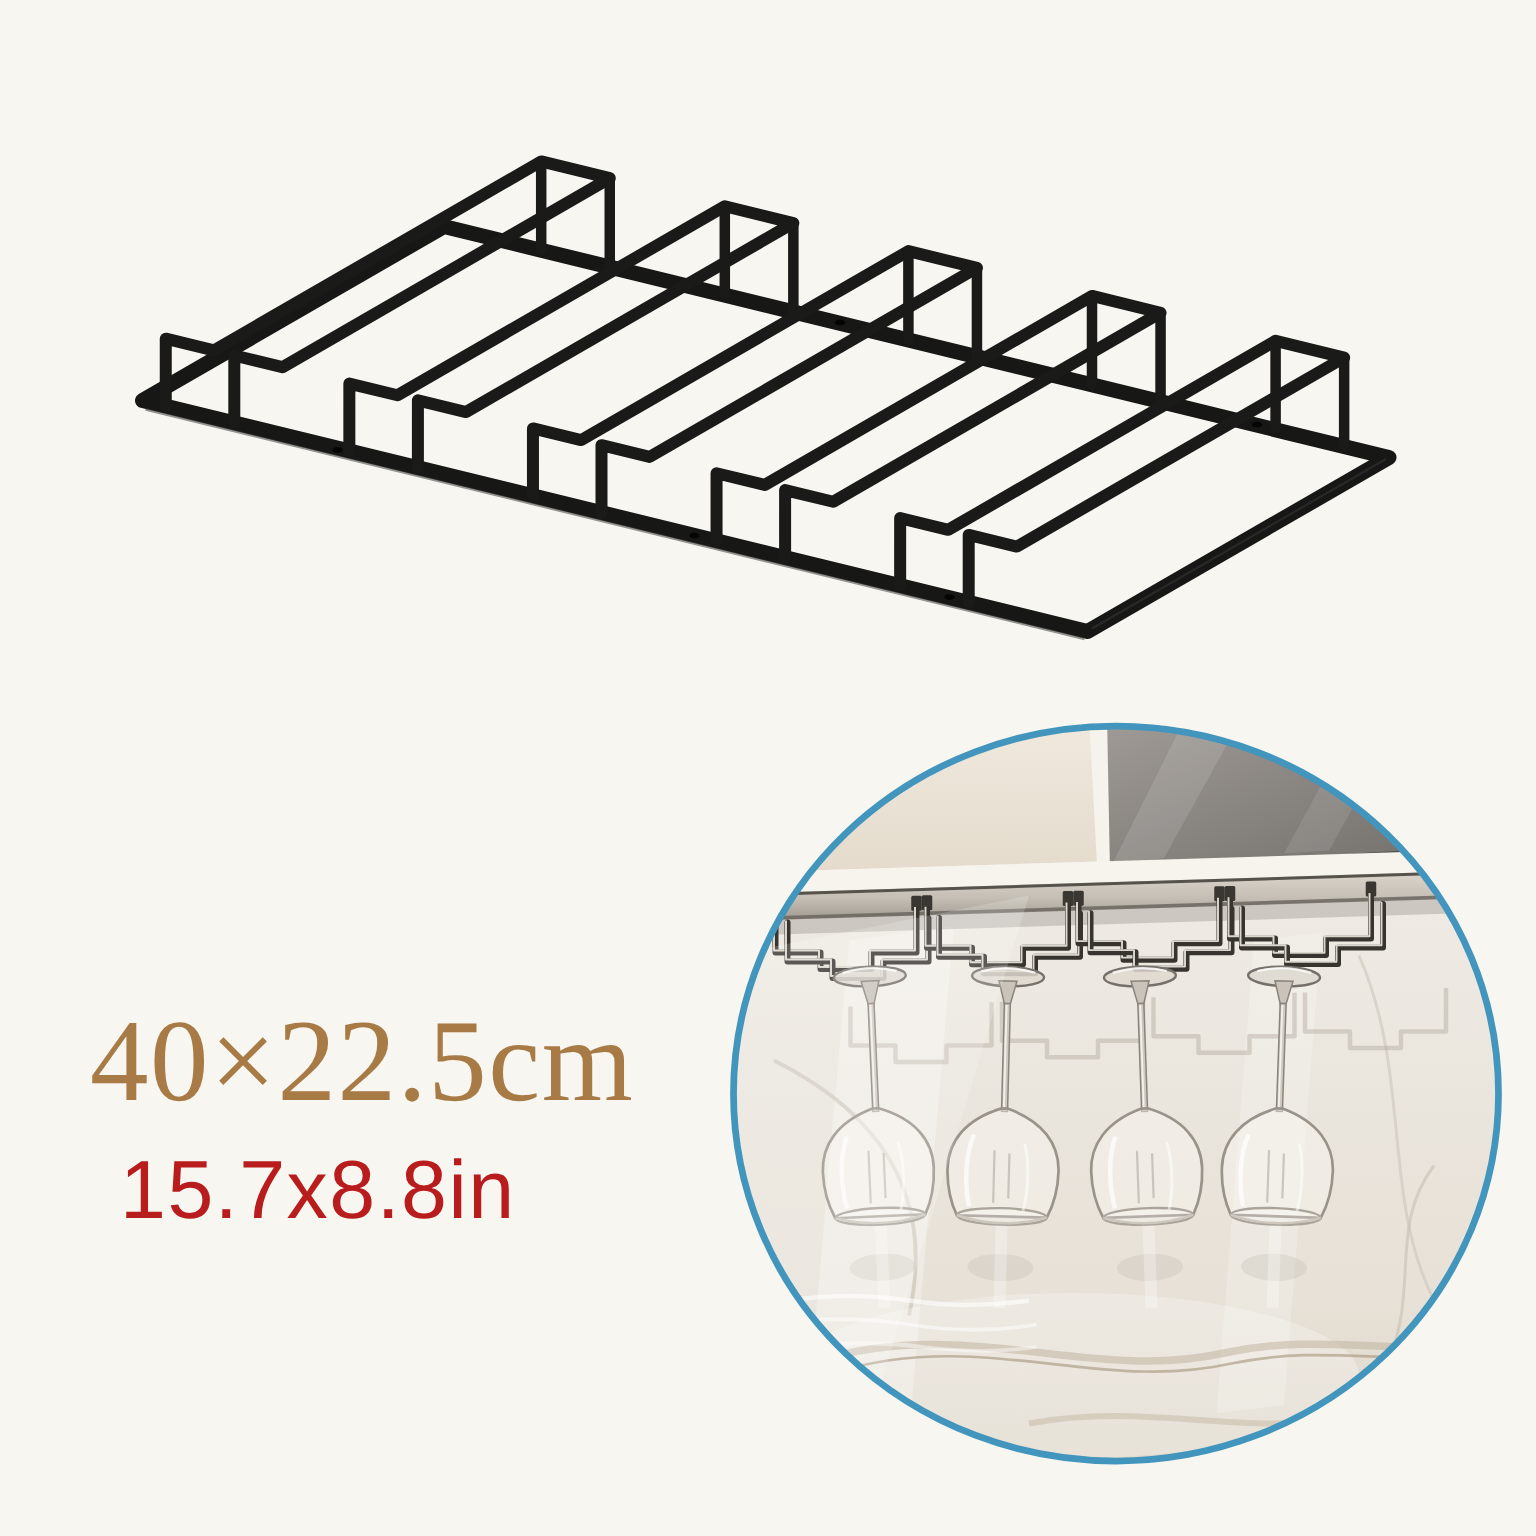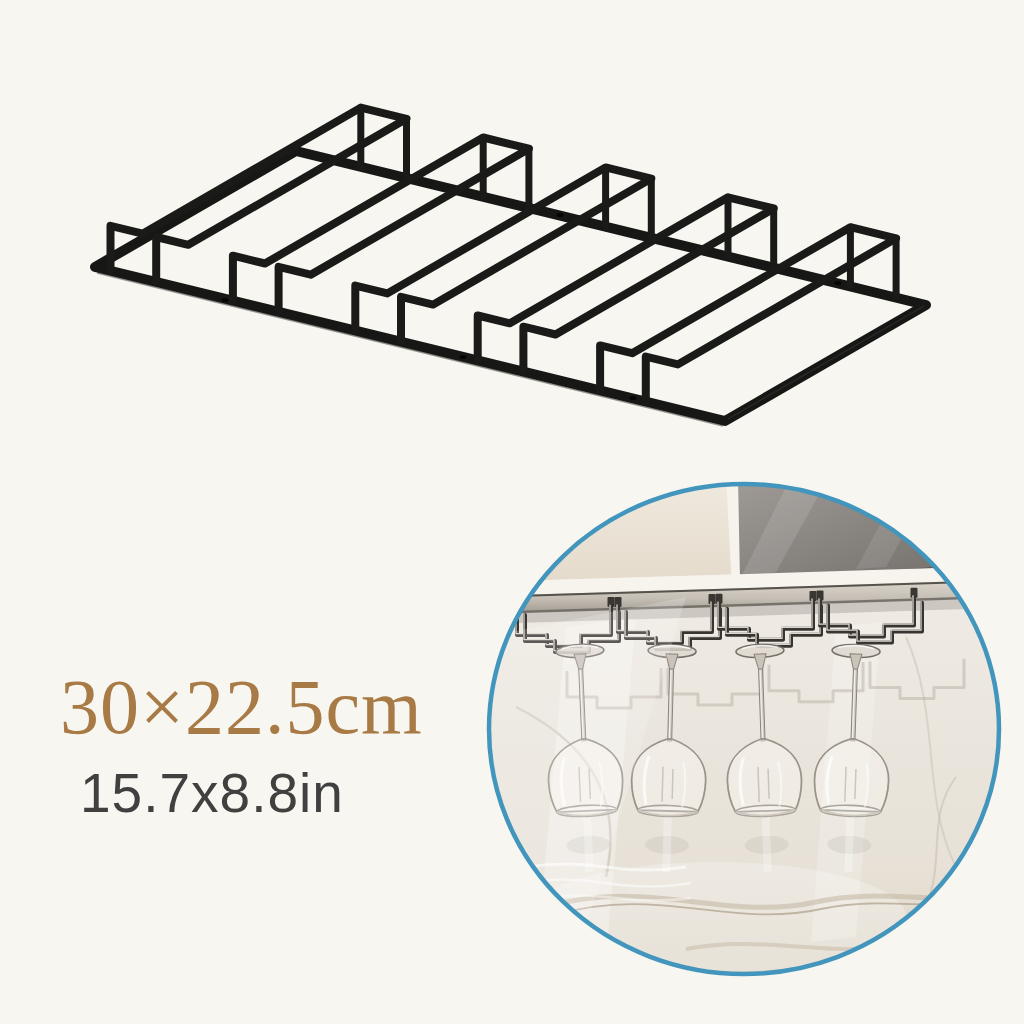--- a/index.html
+++ b/index.html
@@ -44,22 +44,22 @@
                          M 611.3,88.6 L 611.3,147.2" fill="none" stroke="#1a1a19" stroke-width="7" stroke-linecap="round"></path>
         <path d="M 437.7,270.5 L 437.7,225.5 L 469.8,233.3 L 688,107.3 L 733.7,118.5 L 515.5,244.5 L 483.4,236.7 L 483.4,281.7" fill="none" stroke="#1a1a19" stroke-width="8" stroke-linejoin="round" stroke-linecap="round"></path>
         <path d="M 688,107.3 L 688,165.8
                          M 733.7,118.5 L 733.7,176.8" fill="none" stroke="#1a1a19" stroke-width="7" stroke-linecap="round"></path>
         <path d="M 560.1,300.4 L 560.1,255.4 L 592.2,263.2 L 810.4,137.2 L 856.1,148.4 L 637.9,274.4 L 605.8,266.6 L 605.8,311.6" fill="none" stroke="#1a1a19" stroke-width="8" stroke-linejoin="round" stroke-linecap="round"></path>
         <path d="M 810.4,137.2 L 810.4,195.4
                          M 856.1,148.4 L 856.1,206.5" fill="none" stroke="#1a1a19" stroke-width="7" stroke-linecap="round"></path>
       </g>
   </svg>
 
-  <div class="dim dim-metric" style="color: rgb(168, 122, 69);">30×22.5cm</div>
-  <div class="dim dim-imperial" style="color: #404040;">15.7x8.8in</div>
+  <div class="dim dim-metric" style="color: rgb(168, 122, 69);">40×22.5cm</div>
+  <div class="dim dim-imperial" style="color: #b91c1c;">15.7x8.8in</div>
 
   <svg id="inset-svg" width="516" height="516" viewBox="0 0 516 516">
     <defs>
       <clipPath id="circleClip">
           <ellipse cx="258" cy="252" rx="255" ry="245"></ellipse>
         </clipPath>
       <linearGradient id="wallGrad" x1="0" y1="0" x2="0" y2="1">
         <stop offset="0" stop-color="#f3efe9"></stop>
           <stop offset="0.45" stop-color="#ebe6de"></stop>
         <stop offset="0.75" stop-color="#e7e1d7"></stop>

